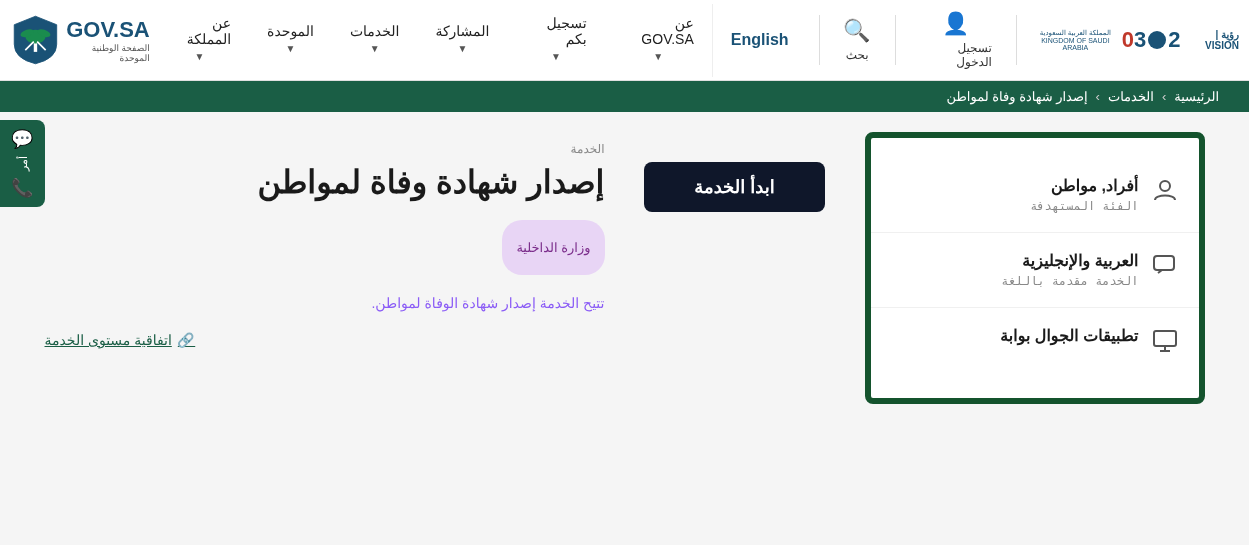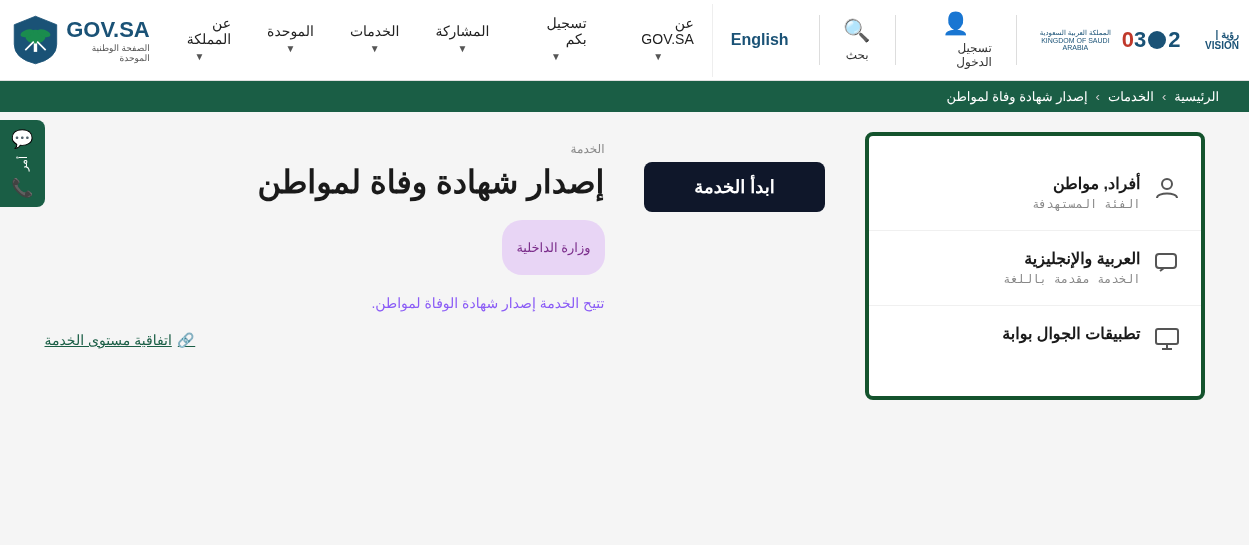--- a/index.html
+++ b/index.html
@@ -242,21 +242,21 @@
       font-weight: bold;
       cursor: pointer;
       white-space: nowrap;
     }
 
     
     .sidebar-panel {
       width: 340px;
       background: #fff;
       border-radius: 8px;
-      border: 4px solid #14532d;
+      border: 6px solid #14532d;
       padding: 20px 0;
     }
     .sidebar-item {
       display: flex;
       align-items: flex-start;
       gap: 12px;
       padding: 18px 20px;
       border-bottom: 1px solid #f0f0f0;
       direction: rtl;
     }

